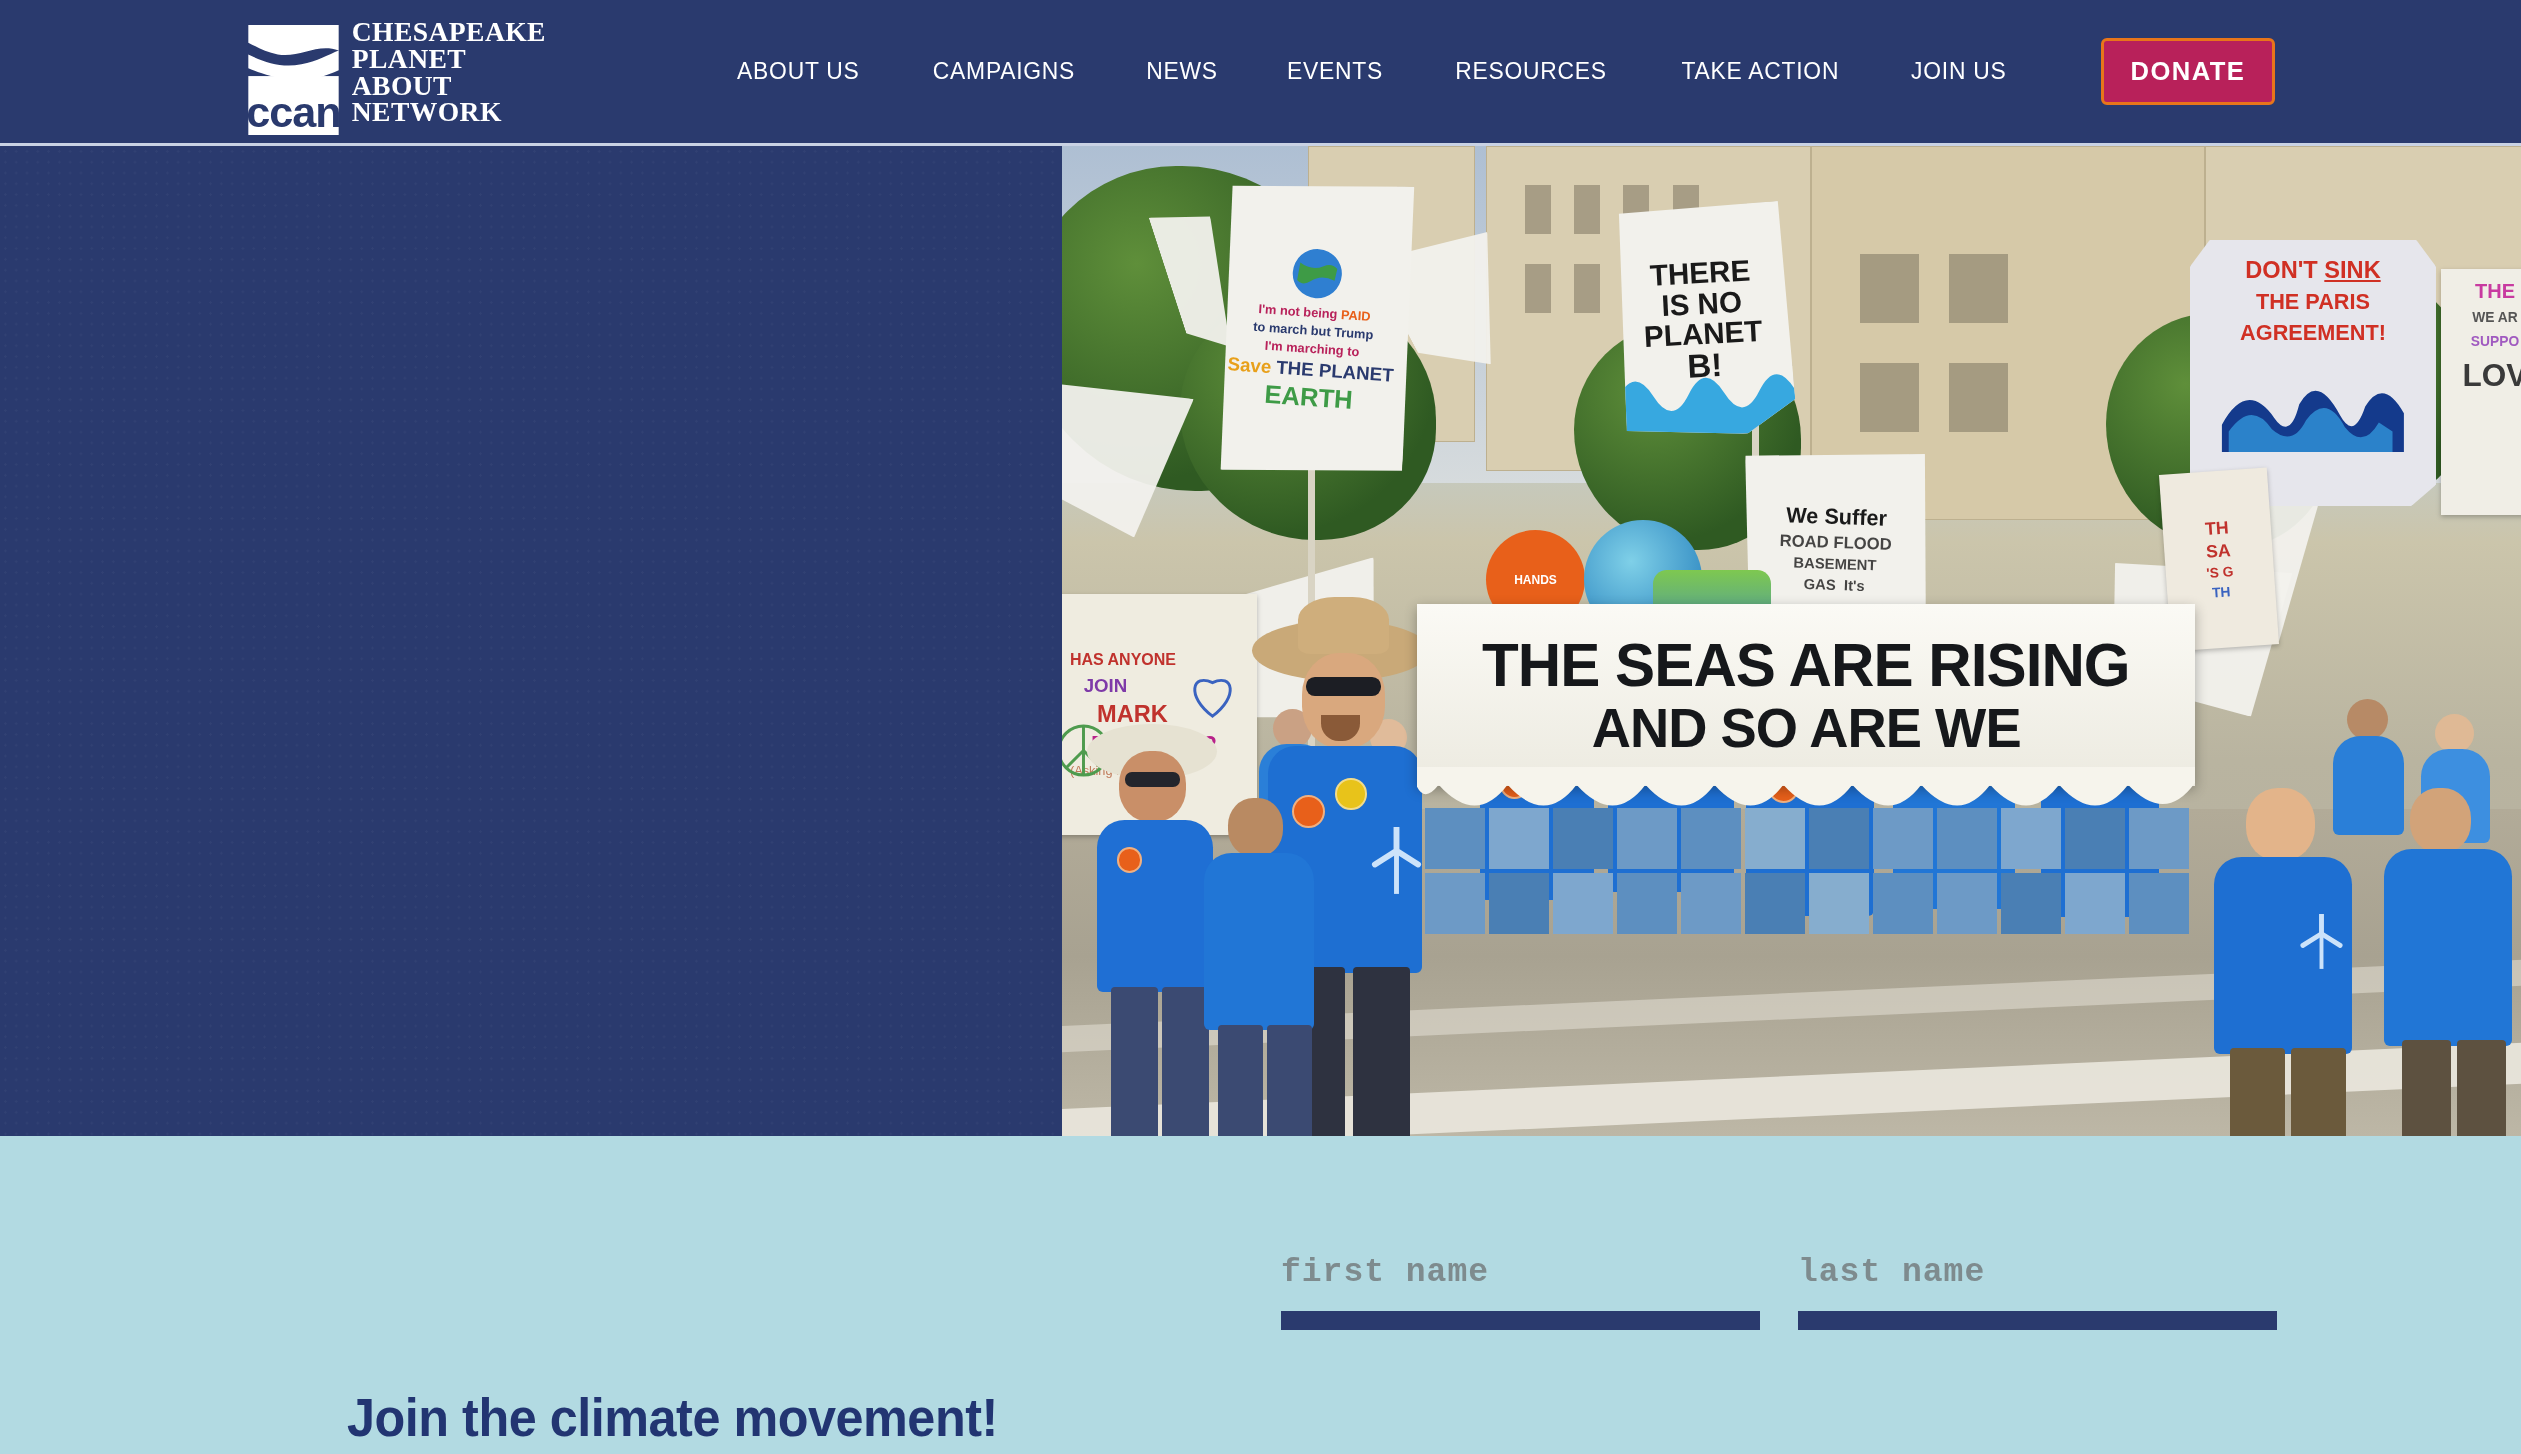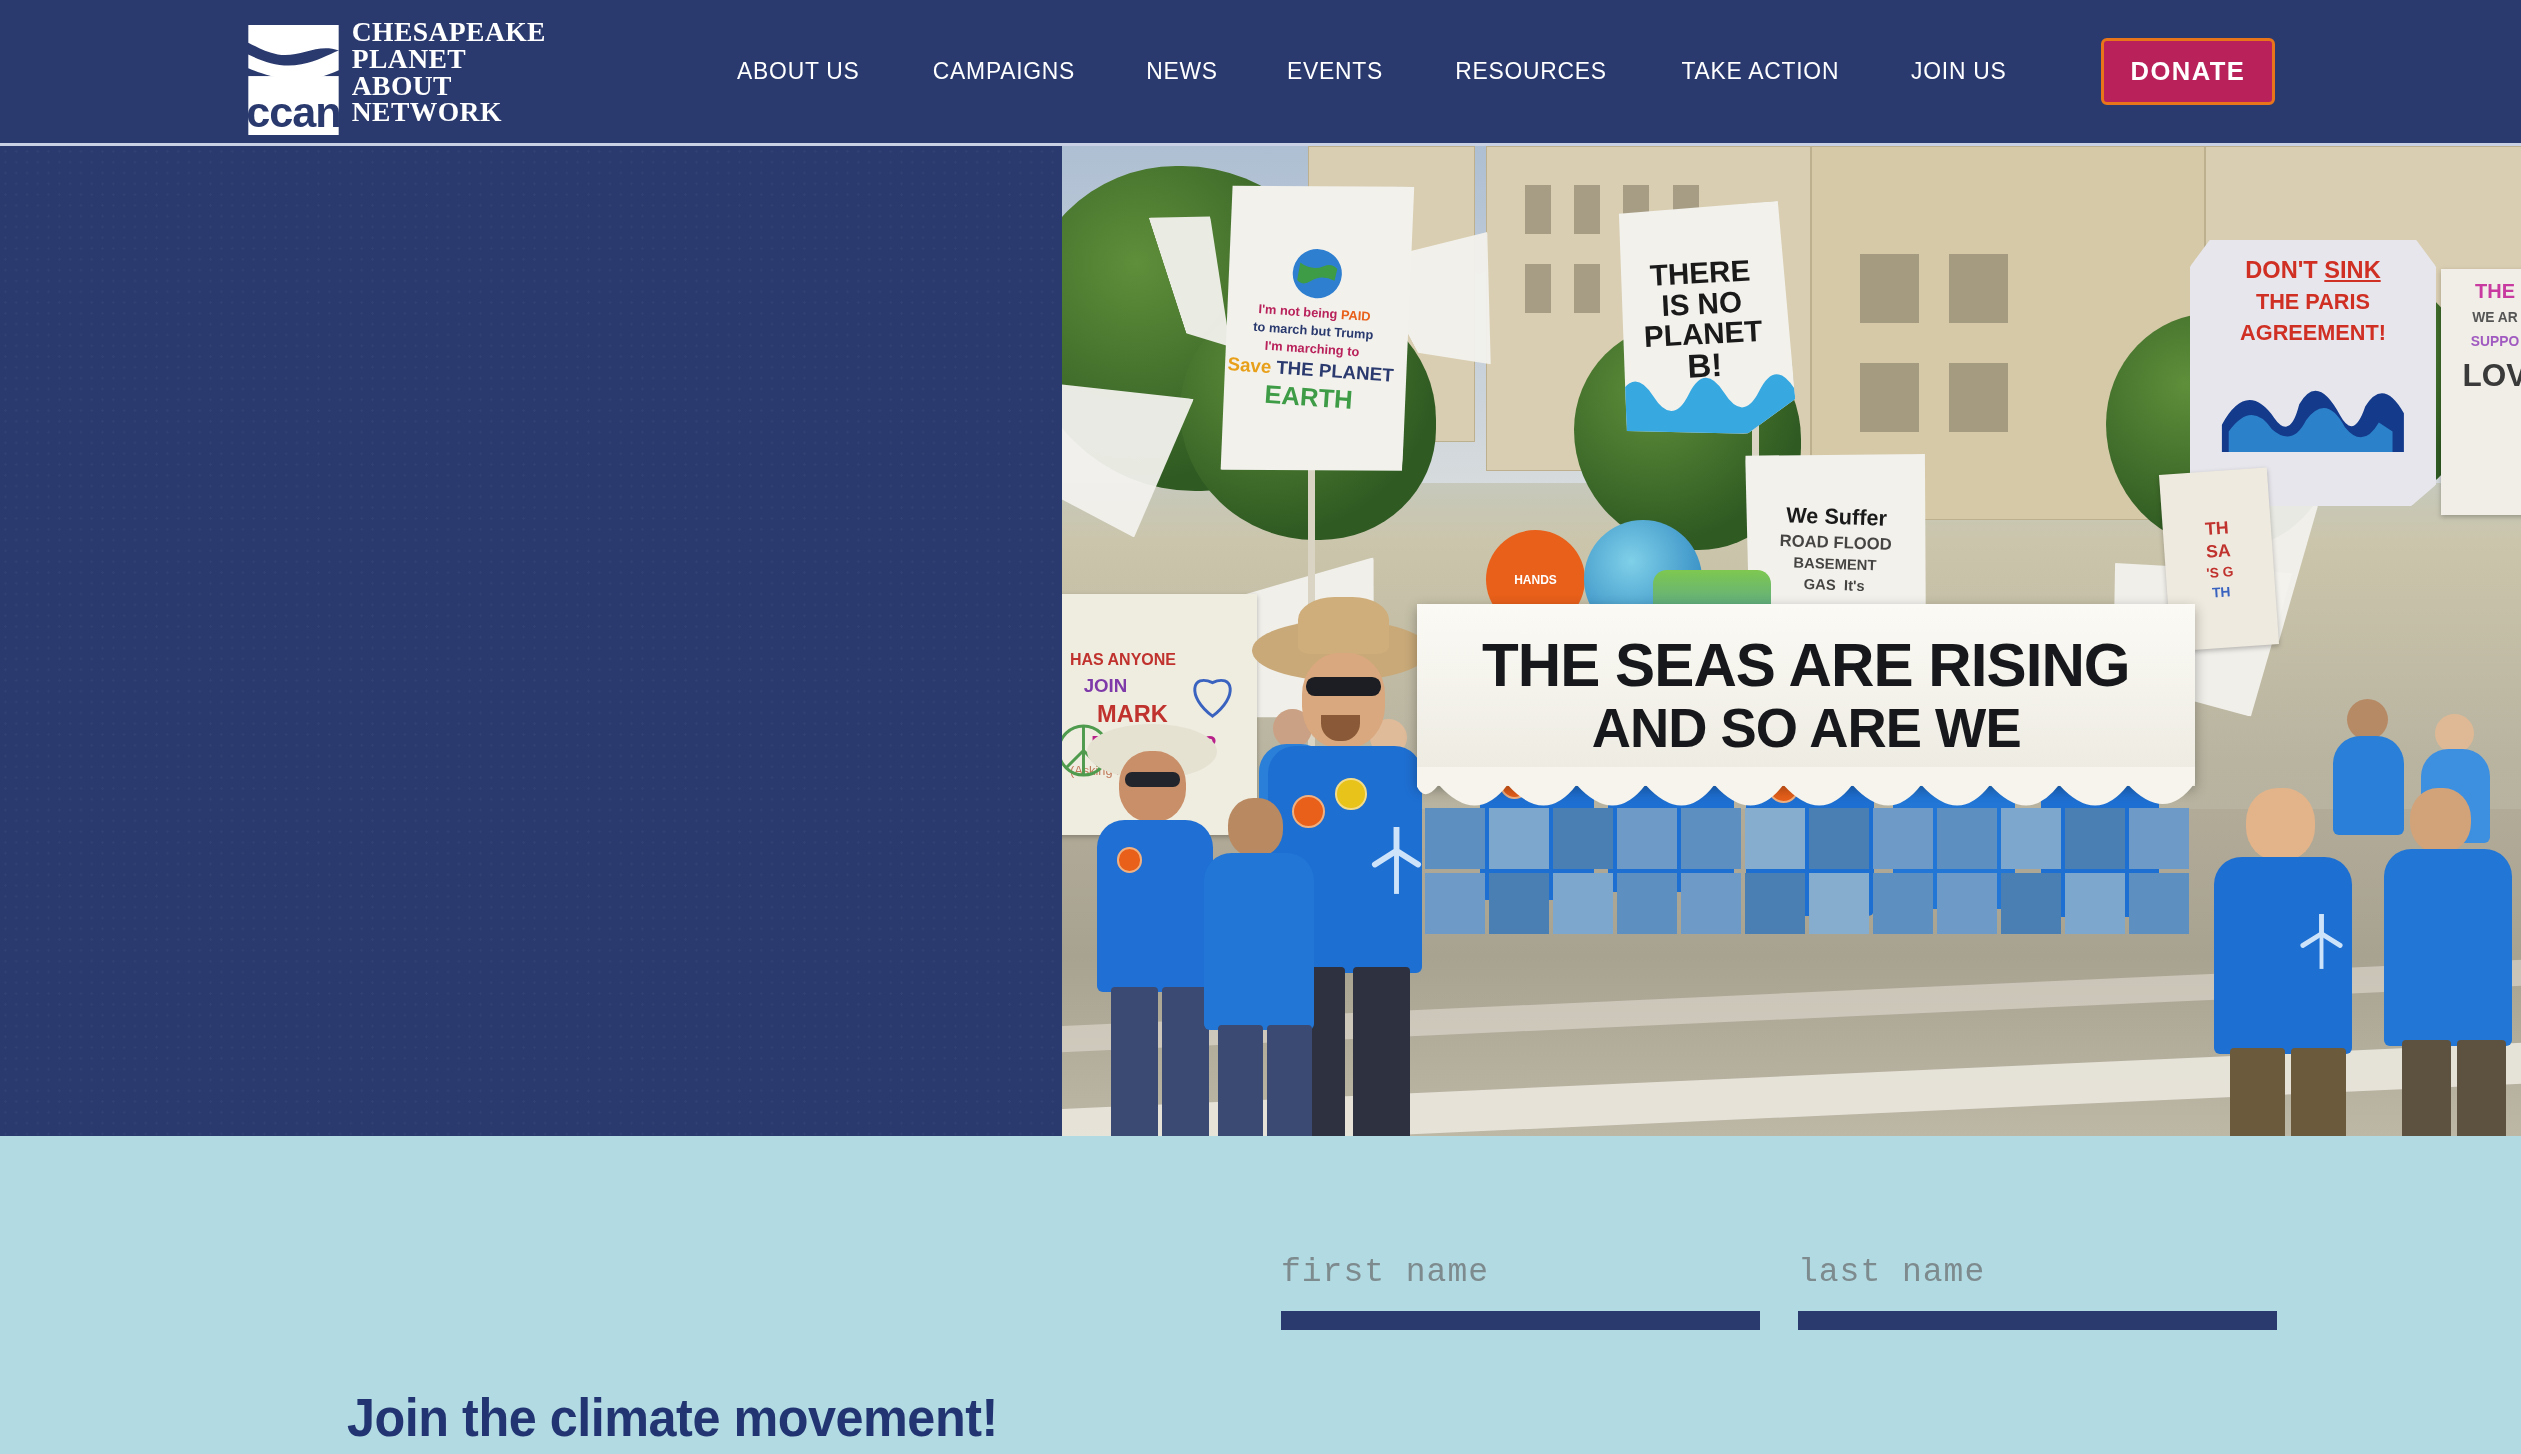--- a/index.html
+++ b/index.html
@@ -213,20 +213,21 @@
     color:#223572;
     font-size:53px;
     font-weight:700;
     letter-spacing:-0.5px;
     transform:scaleX(0.95);
     transform-origin:left top;
     white-space:nowrap;
   }
   .field {
     position:absolute;
+    font-weight:bold;
   }
   .field .ph {
     display:block;
     font-family:"Liberation Mono", monospace;
     font-size:33px;
     color:#7E8B8E;
     letter-spacing:1px;
   }
   .field .rule {
     display:block;

